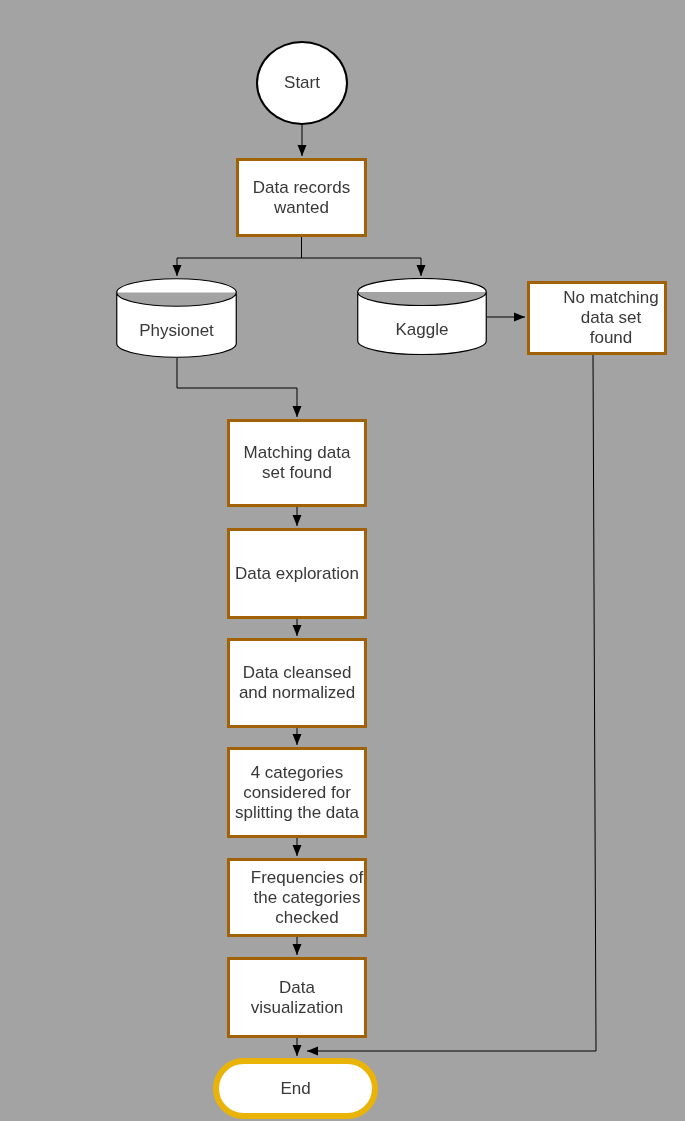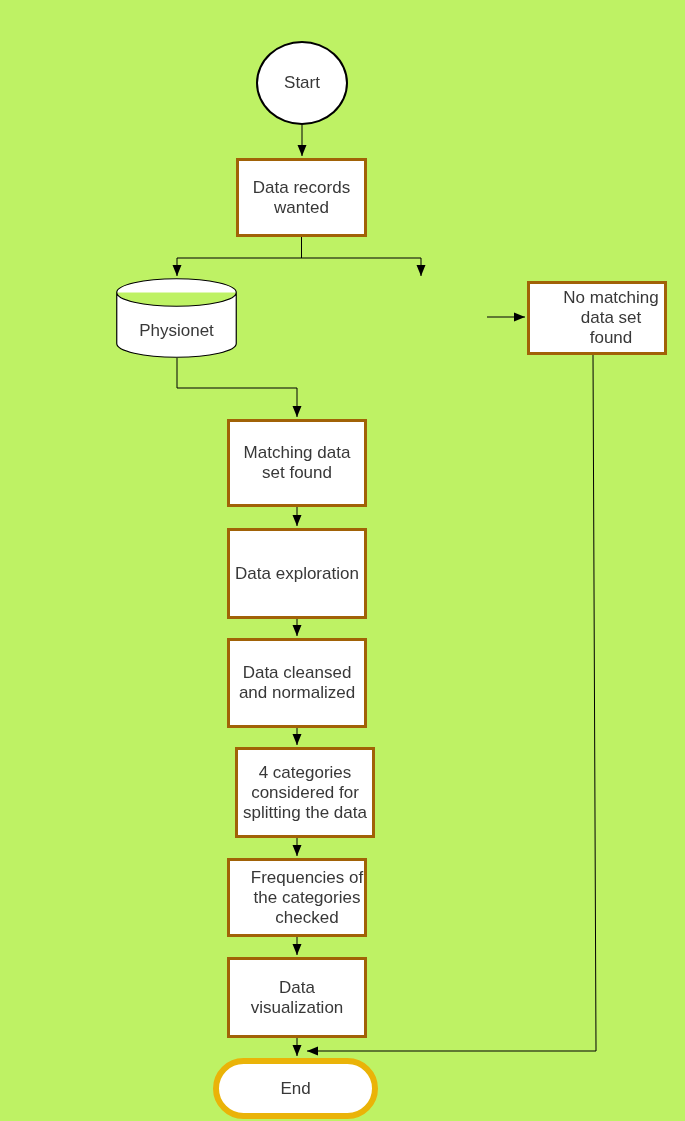--- a/index.html
+++ b/index.html
@@ -4,21 +4,21 @@
 <style>
   html, body {
     margin: 0;
     padding: 0;
     background: #ffffff;
   }
   .canvas {
     position: relative;
     width: 685px;
     height: 1121px;
-    background: #bef264;
+    background: #a3a3a3;
     font-family: "Liberation Sans", sans-serif;
     color: #383838;
     overflow: hidden;
   }
   .edges-layer {
     position: absolute;
     left: 0;
     top: 0;
     pointer-events: none;
   }
@@ -111,20 +111,28 @@
 
   <div class="node cylinder" style="left:116px; top:278px; width:121px; height:80px;">
     <svg width="121" height="80" viewBox="0 0 121 80">
       <path d="M0.75,14.5 A59.75,13.75 0 0 1 120.25,14.5 L120.25,65.5 A59.75,13.75 0 0 1 0.75,65.5 Z M0.75,14.5 A59.75,13.75 0 0 0 120.25,14.5" fill="#ffffff" stroke="#000000" stroke-width="1.2"></path>
     </svg>
     <div class="label">
       <div>Physionet</div>
     </div>
   </div>
 
+  <div class="node cylinder" style="left:357px; top:278px; width:130px; height:77px;">
+    <svg width="130" height="77" viewBox="0 0 130 77">
+      <path d="M0.75,14 A64.25,13.5 0 0 1 129.25,14 L129.25,63 A64.25,13.5 0 0 1 0.75,63 Z M0.75,14 A64.25,13.5 0 0 0 129.25,14" fill="#ffffff" stroke="#000000" stroke-width="1.2"></path>
+    </svg>
+    <div class="label">
+      <div>Kaggle</div>
+    </div>
+  </div>
 
   <div class="node rect" style="left:527px; top:281px; width:140px; height:74px;padding-left:28px;">
     <div class="label">
       <div>No matching</div>
       <div>data set found</div>
     </div>
   </div>
 
   <div class="node rect" style="left:227px; top:419px; width:140px; height:88px;">
     <div class="label">
@@ -139,21 +147,21 @@
     </div>
   </div>
 
   <div class="node rect" style="left:227px; top:638px; width:140px; height:90px;">
     <div class="label">
       <div>Data cleansed</div>
       <div>and normalized</div>
     </div>
   </div>
 
-  <div class="node rect" style="left:227px; top:747px; width:140px; height:91px;margin-left:8px;">
+  <div class="node rect" style="left:227px; top:747px; width:140px; height:91px;">
     <div class="label">
       <div>4 categories</div>
       <div>considered for</div>
       <div>splitting the data</div>
     </div>
   </div>
 
   <div class="node rect" style="left:227px; top:858px; width:140px; height:79px;padding-left:20px;">
     <div class="label">
       <div>Frequencies of</div>

